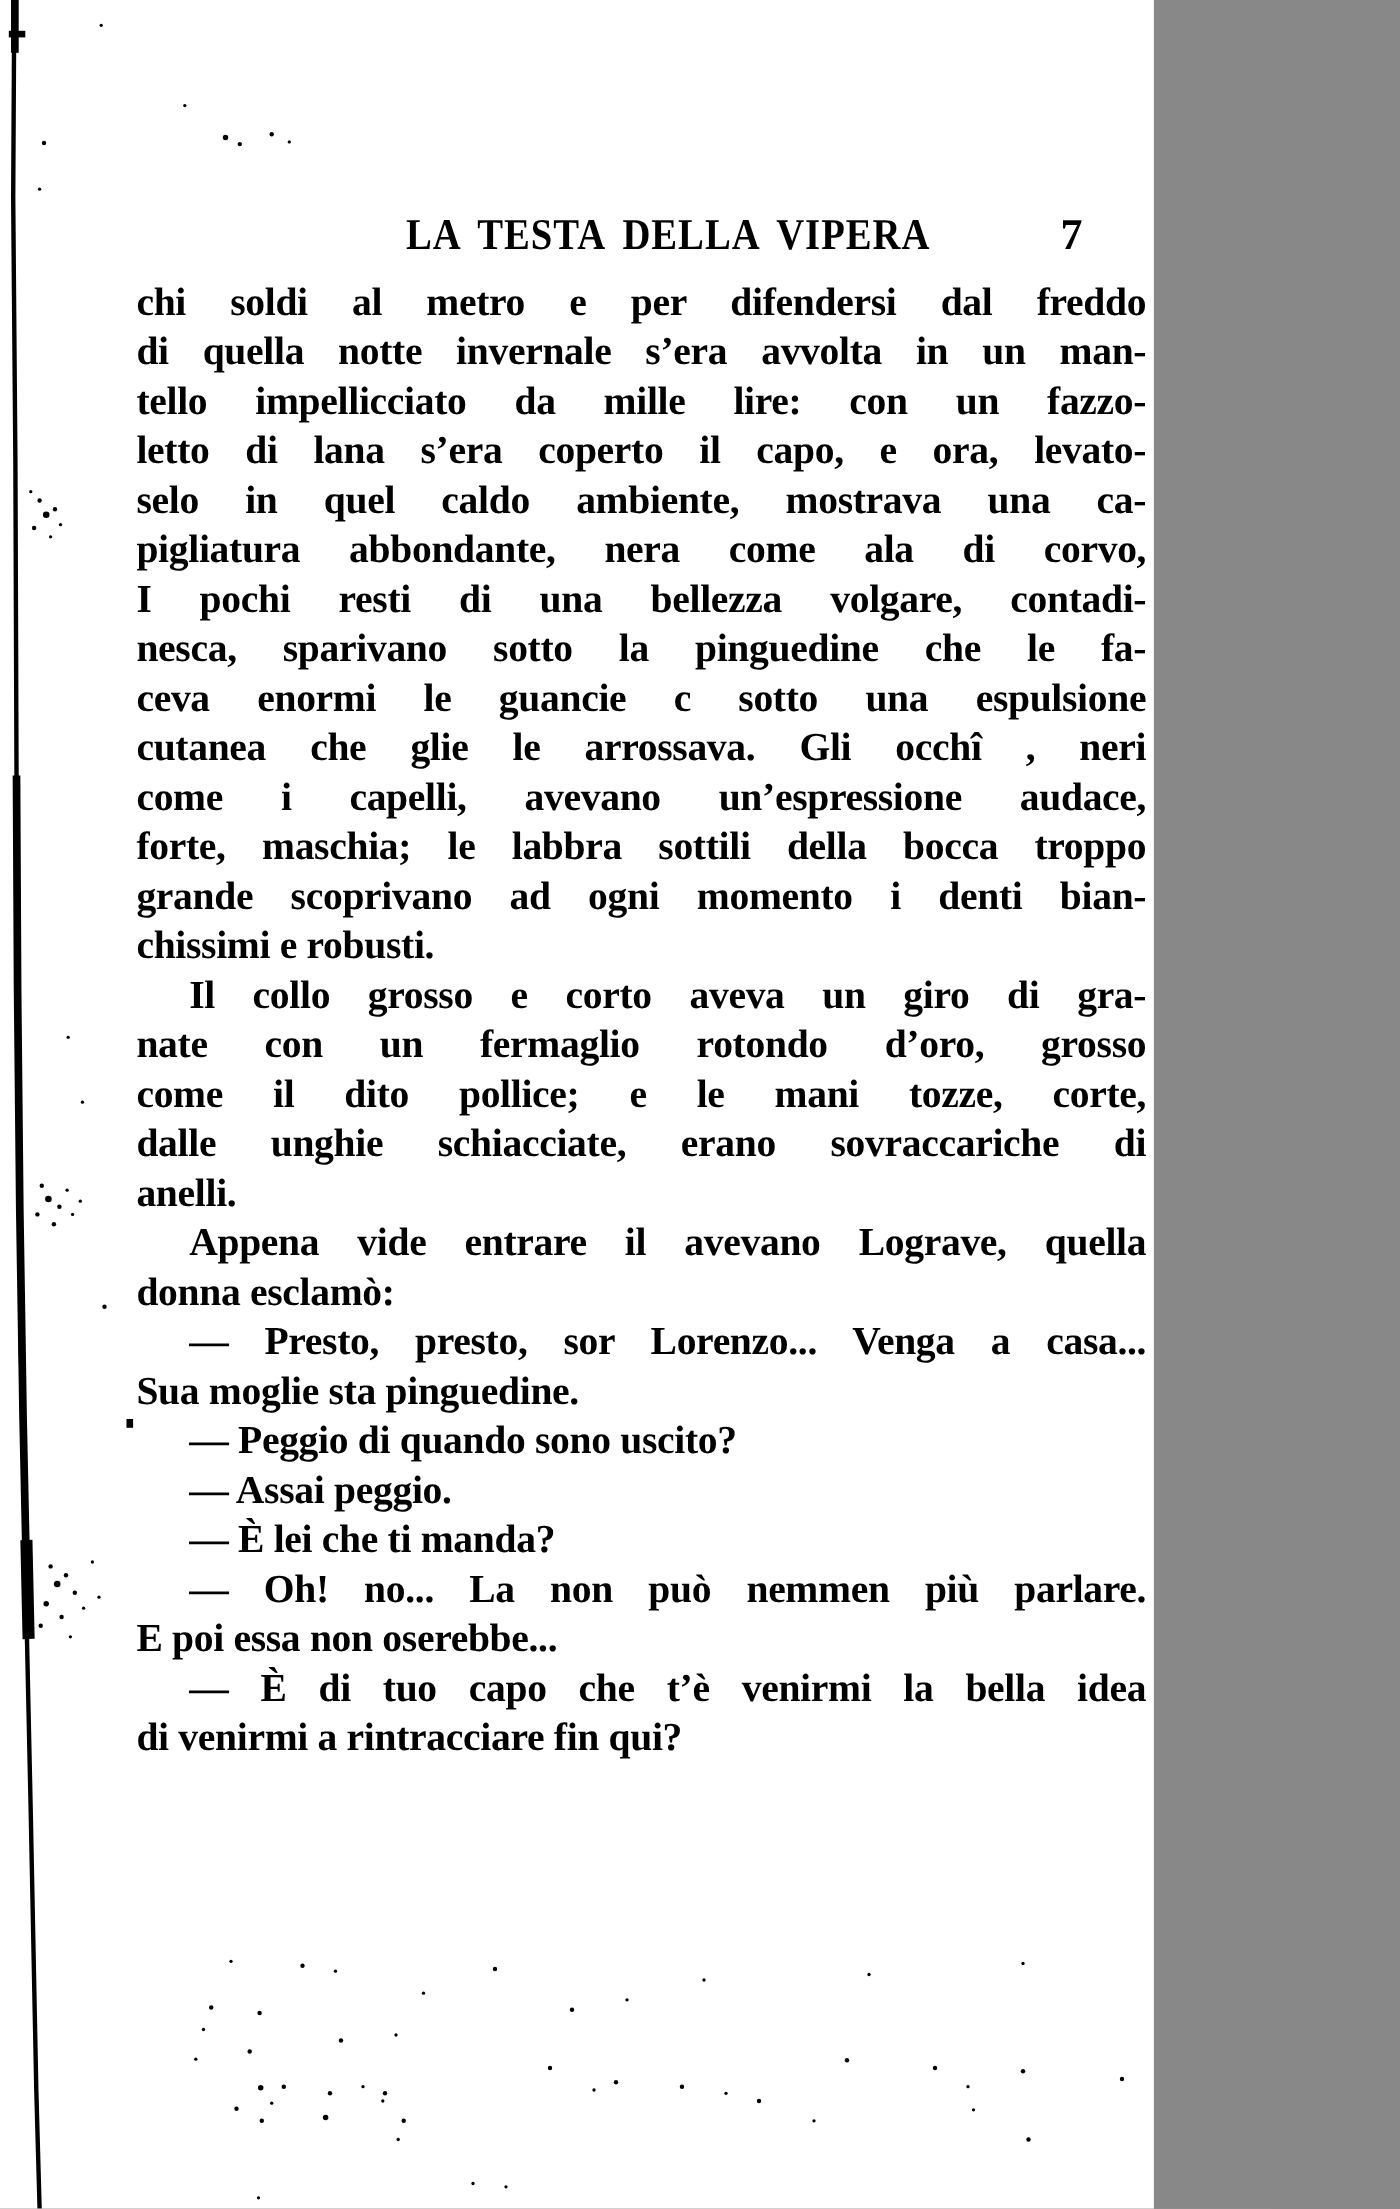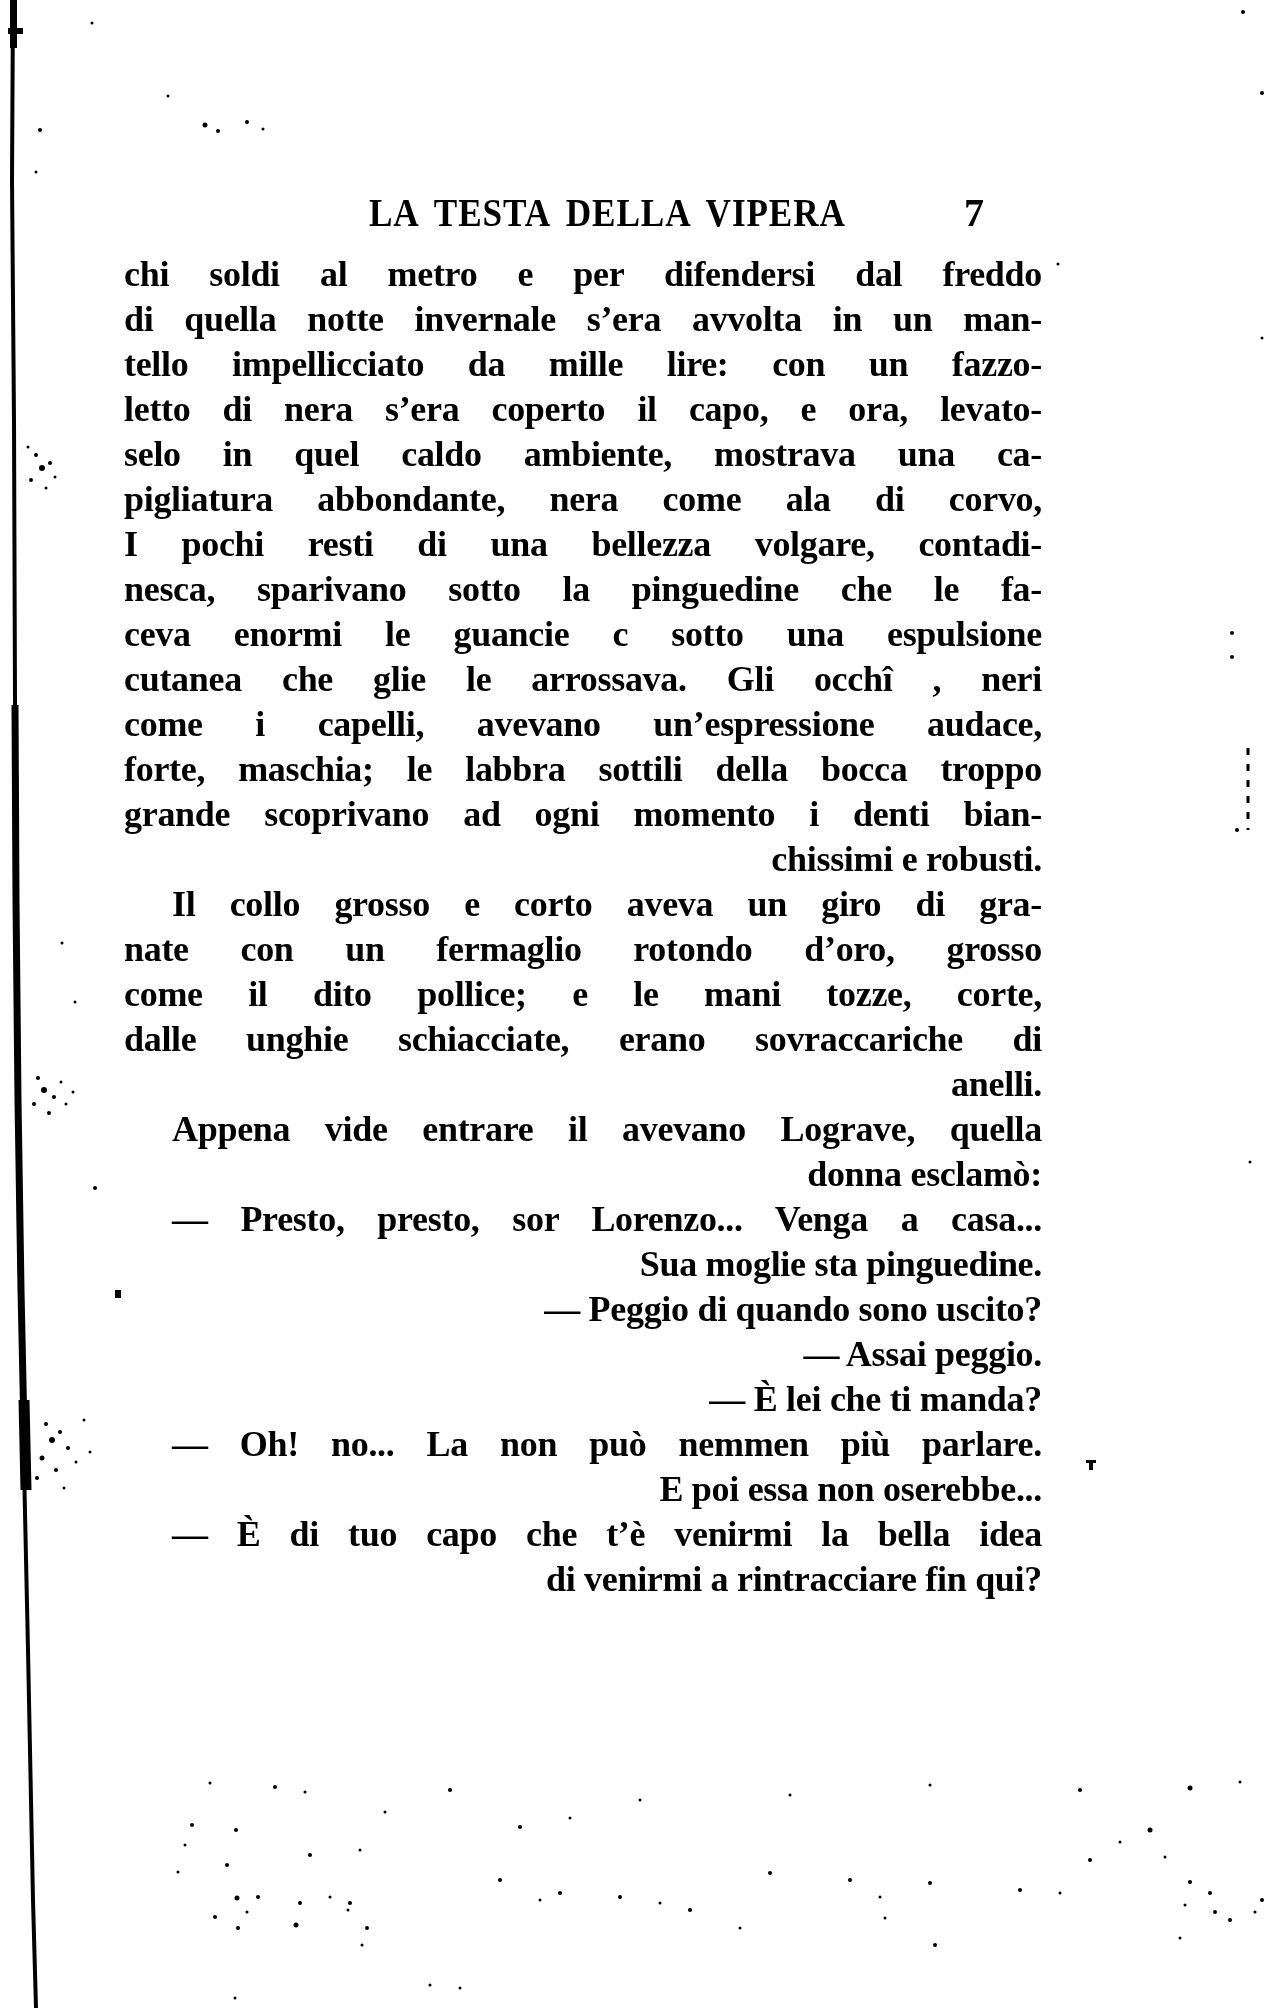--- a/index.html
+++ b/index.html
@@ -1,18 +1,18 @@
 <!DOCTYPE html>
 <html><head>
 <meta charset="utf-8">
 <style>
   html, body { margin: 0; padding: 0; background: #888; }
   .page {
     position: relative;
-    width: 1273px;
+    width: 1049px;
     height: 2008px;
     background: #ffffff;
     overflow: hidden;
     font-family: "Liberation Serif", serif;
     color: #000;
   }
   .artifacts {
     position: absolute;
     left: 0; top: 0;
     width: 1273px; height: 2008px;
@@ -42,21 +42,21 @@
     left: 124px;
     top: 252px;
     width: 918px;
     font-size: 36px;
     font-weight: bold;
     letter-spacing: -0.3px;
   }
   .line {
     height: 45px;
     line-height: 45px;
-    text-align: right;
+    text-align: left;
     white-space: nowrap;
   }
   .line.j {
     white-space: normal;
     text-align: justify;
     text-align-last: justify;
   }
   .line.ind { text-indent: 48px; }
 </style>
 </head>
@@ -207,21 +207,21 @@
     </g>
   </svg>
 
   <div class="running-title">LA TESTA DELLA VIPERA</div>
   <div class="page-number">7</div>
 
   <div class="text-block">
     <div class="line j">chi soldi al metro e per difendersi dal freddo</div>
     <div class="line j">di quella notte invernale s’era avvolta in un man-</div>
     <div class="line j">tello impellicciato da mille lire: con un fazzo-</div>
-    <div class="line j">letto di nera s’era coperto il capo, e ora, levato-</div>
+    <div class="line j">letto di lana s’era coperto il capo, e ora, levato-</div>
     <div class="line j">selo in quel caldo ambiente, mostrava una ca-</div>
     <div class="line j">pigliatura abbondante, nera come ala di corvo,</div>
     <div class="line j">I pochi resti di una bellezza volgare, contadi-</div>
     <div class="line j">nesca, sparivano sotto la pinguedine che le fa-</div>
     <div class="line j">ceva enormi le guancie c sotto una espulsione</div>
     <div class="line j">cutanea che glie le arrossava. Gli occhî , neri</div>
     <div class="line j">come i capelli, avevano un’espressione audace,</div>
     <div class="line j">forte, maschia; le labbra sottili della bocca troppo</div>
     <div class="line j">grande scoprivano ad ogni momento i denti bian-</div>
     <div class="line">chissimi e robusti.</div>

